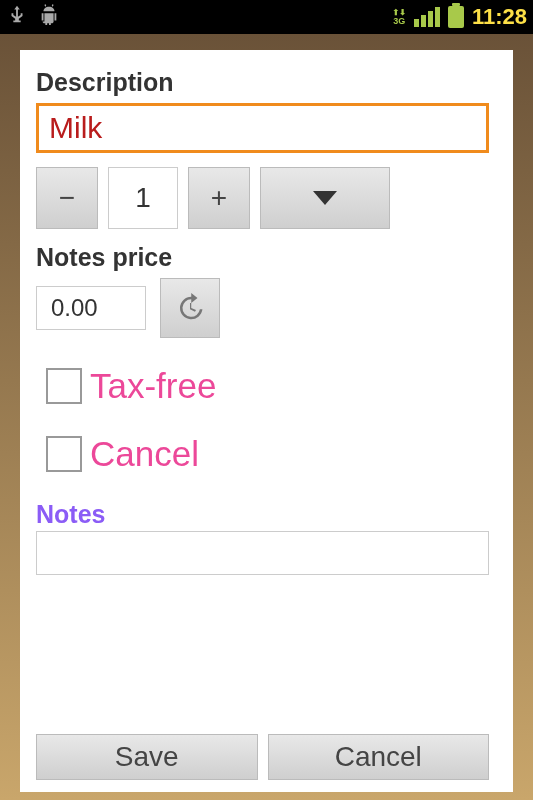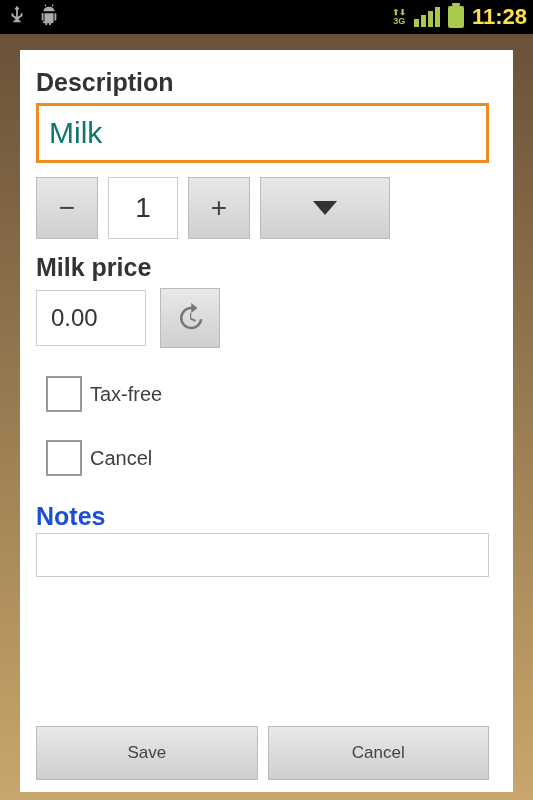--- a/index.html
+++ b/index.html
@@ -101,26 +101,26 @@
       flex-direction: column;
     }
     .label {
       font-size: 25px;
       font-weight: bold;
       color: #333;
       margin-bottom: 6px;
     }
     .desc-input {
       width: 100%;
-      height: 60px;
+      height: 50px;
       border: 3px solid #f08b1d;
       background: #fff;
       font-size: 30px;
       padding: 0 10px;
-      color: #0f766e;
+      color: #b91c1c;
       outline: none;
     }
     .section {
       margin-top: 14px;
     }
     .qty-row {
       display: flex;
       gap: 10px;
       align-items: center;
     }
@@ -164,21 +164,21 @@
       border-right: 12px solid transparent;
       border-top: 14px solid #333;
     }
     .price-row {
       display: flex;
       gap: 14px;
       align-items: center;
     }
     .price-field {
       width: 110px;
-      height: 56px;
+      height: 44px;
       border: 1px solid #ccc;
       text-align: left;
       padding: 0 14px;
       font-size: 24px;
       color: #333;
       background:#fff;
     }
     .history-btn {
       width: 60px;
       height: 60px;
@@ -202,46 +202,46 @@
       margin-left: 10px;
     }
     .checkbox {
       width: 36px;
       height: 36px;
       border: 2px solid #999;
       background: #fff;
       cursor: pointer;
     }
     .check-label {
-      font-size: 20px;
-      color: #404040;
+      font-size: 35px;
+      color: #ec4899;
     }
     .notes-label {
       font-size: 25px;
       font-weight: bold;
-      color: #1d4ed8;
+      color: #8b5cf6;
       margin-top: 26px;
       margin-bottom: 2px;
     }
     .notes-field {
       width: 100%;
       height: 44px;
       border: 1px solid #ccc;
       background:#fff;
     }
     .footer {
       margin-top: auto;
       display: flex;
       gap: 10px;
       padding-top: 12px;
     }
     .footer .btn {
       flex: 1;
-      height: 54px;
-      font-size: 17px;
+      height: 46px;
+      font-size: 28px;
     }
   </style>
 </head>
 <body>
 
 <div class="status-bar">
   <div class="status-left">
     <span class="usb-icon">
       <svg viewBox="0 0 24 24">
           <path d="M12 2l-3 4h2v8l-3-2v-2H6v3l4 3v2H8v2h8v-2h-2v-2l4-3v-3h-2v2l-3 2V6h2l-3-4z"></path>
@@ -281,21 +281,21 @@
       <div class="btn btn-sq">−</div>
       <input class="qty-field" value="1" style="">
       <div class="btn btn-sq">+</div>
       <div class="dropdown">
         <div class="triangle-down"></div>
       </div>
     </div>
   </div>
 
   <div class="section">
-    <div class="label">Milk price</div>
+    <div class="label">Notes price</div>
     <div class="price-row">
       <input class="price-field" value="0.00" style="">
       <div class="history-btn">
         <svg viewBox="0 0 24 24">
             <path d="M13 3a9 9 0 1 0 8.94 10H19.9A7 7 0 1 1 13 5v3l5-4-5-4v3zm-1 5v5l4 2 .8-1.4L13 12V8h-1z"></path>
           </svg>
       </div>
     </div>
   </div>
 

